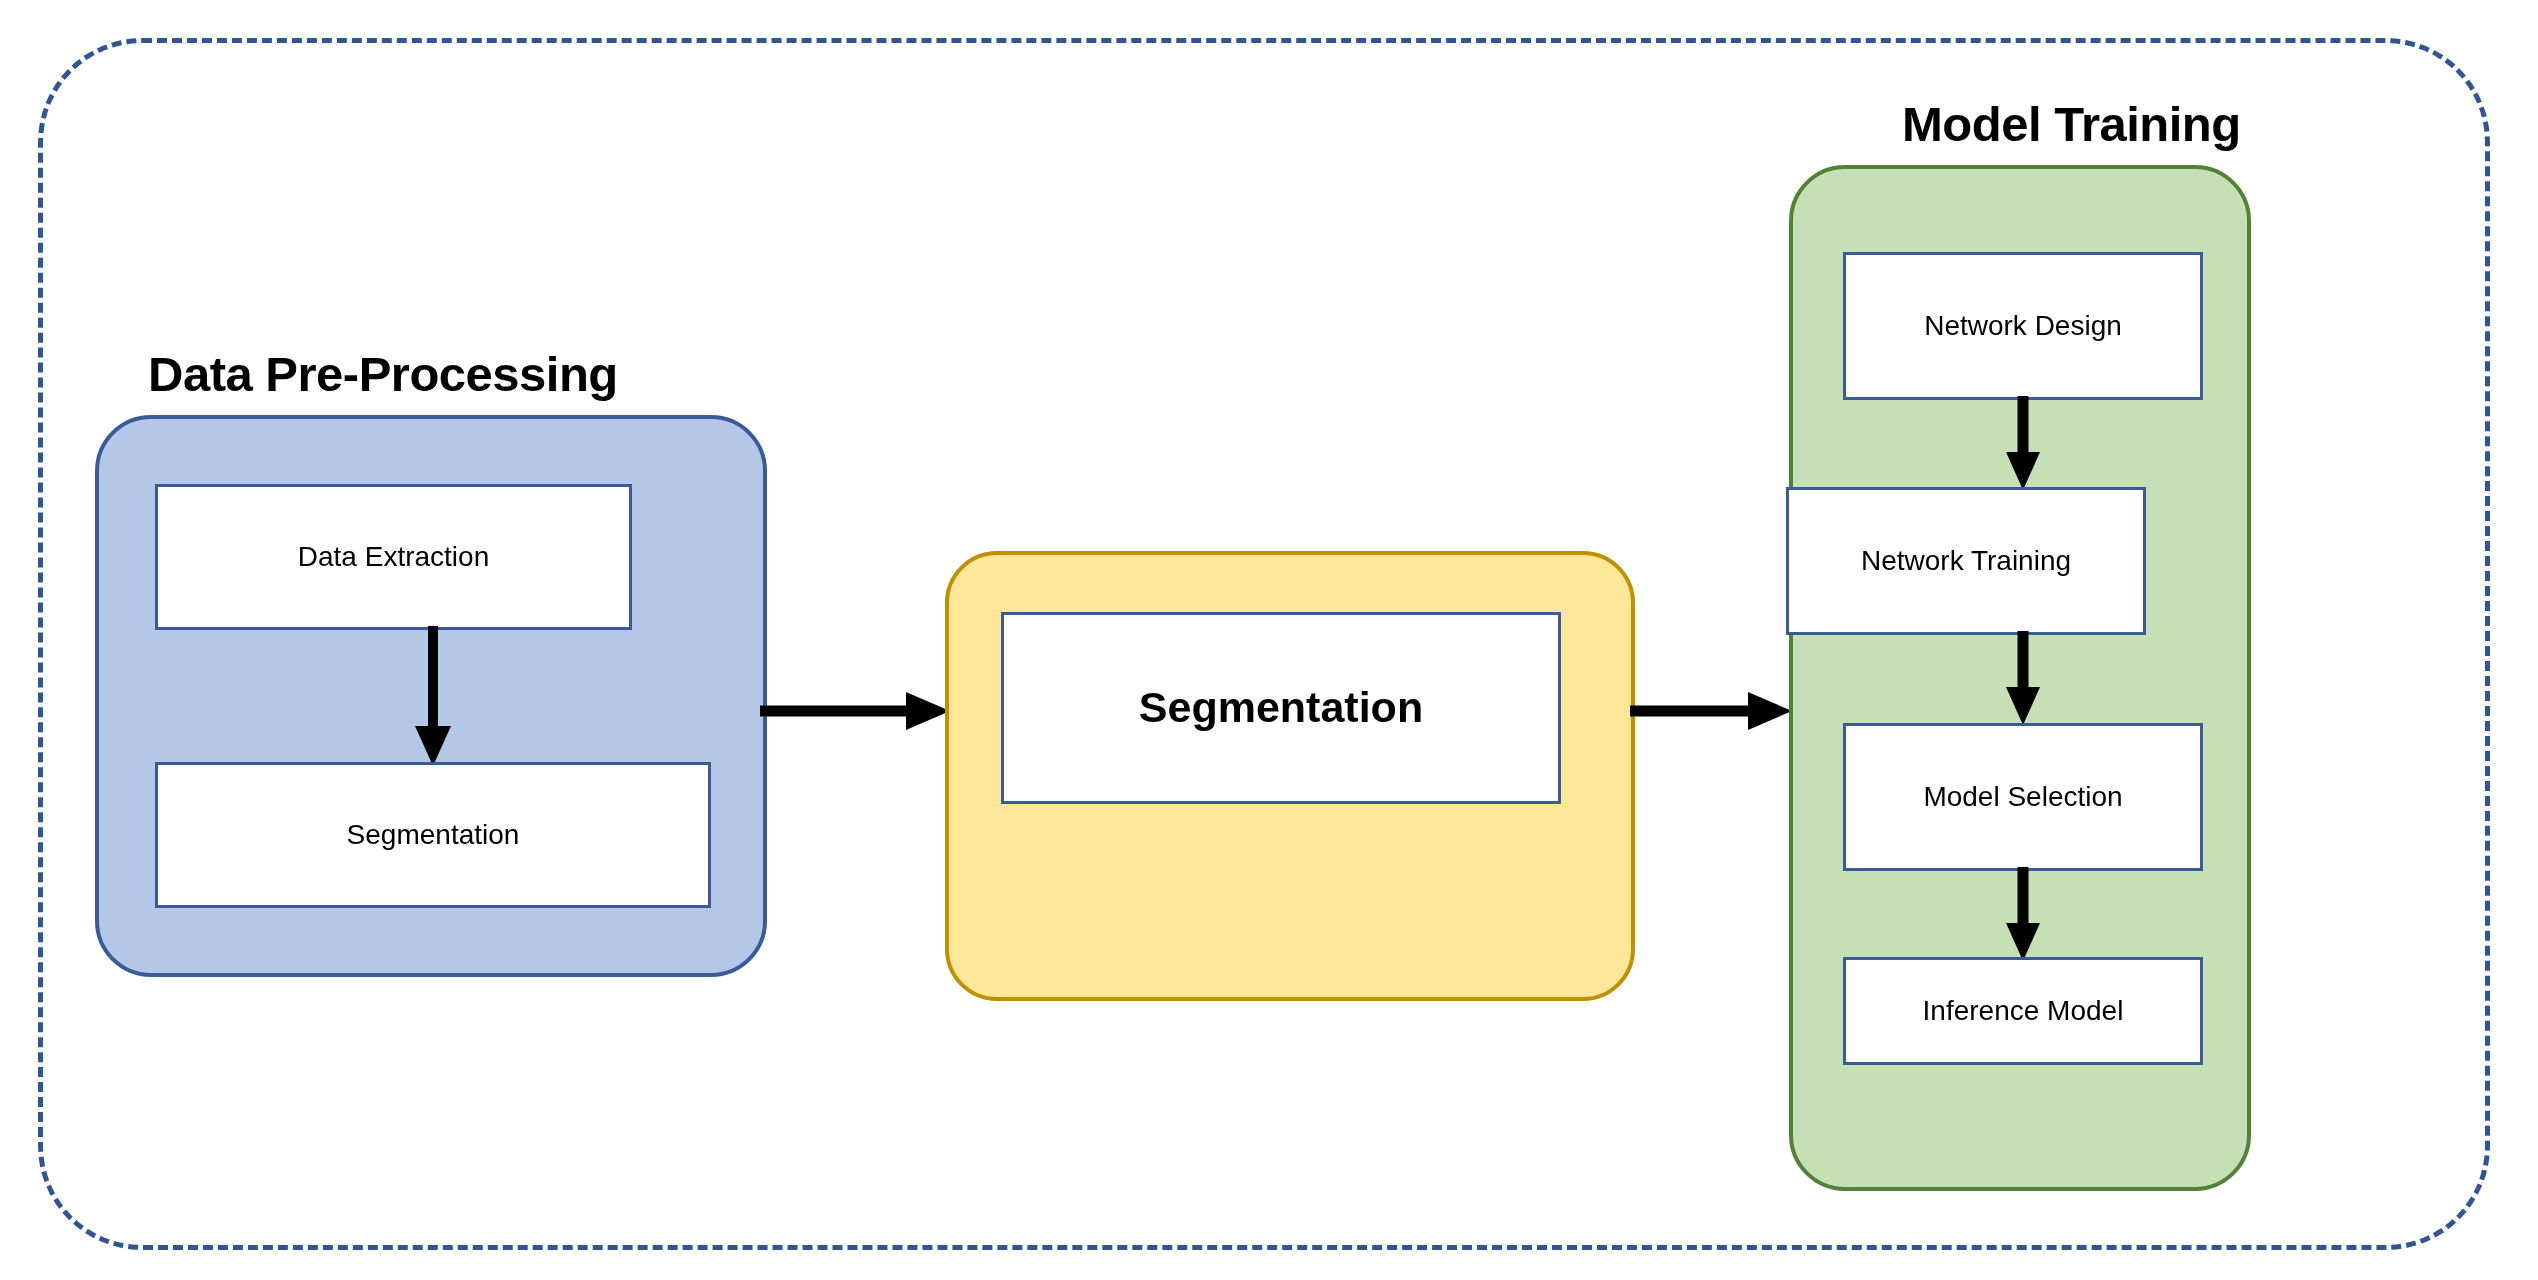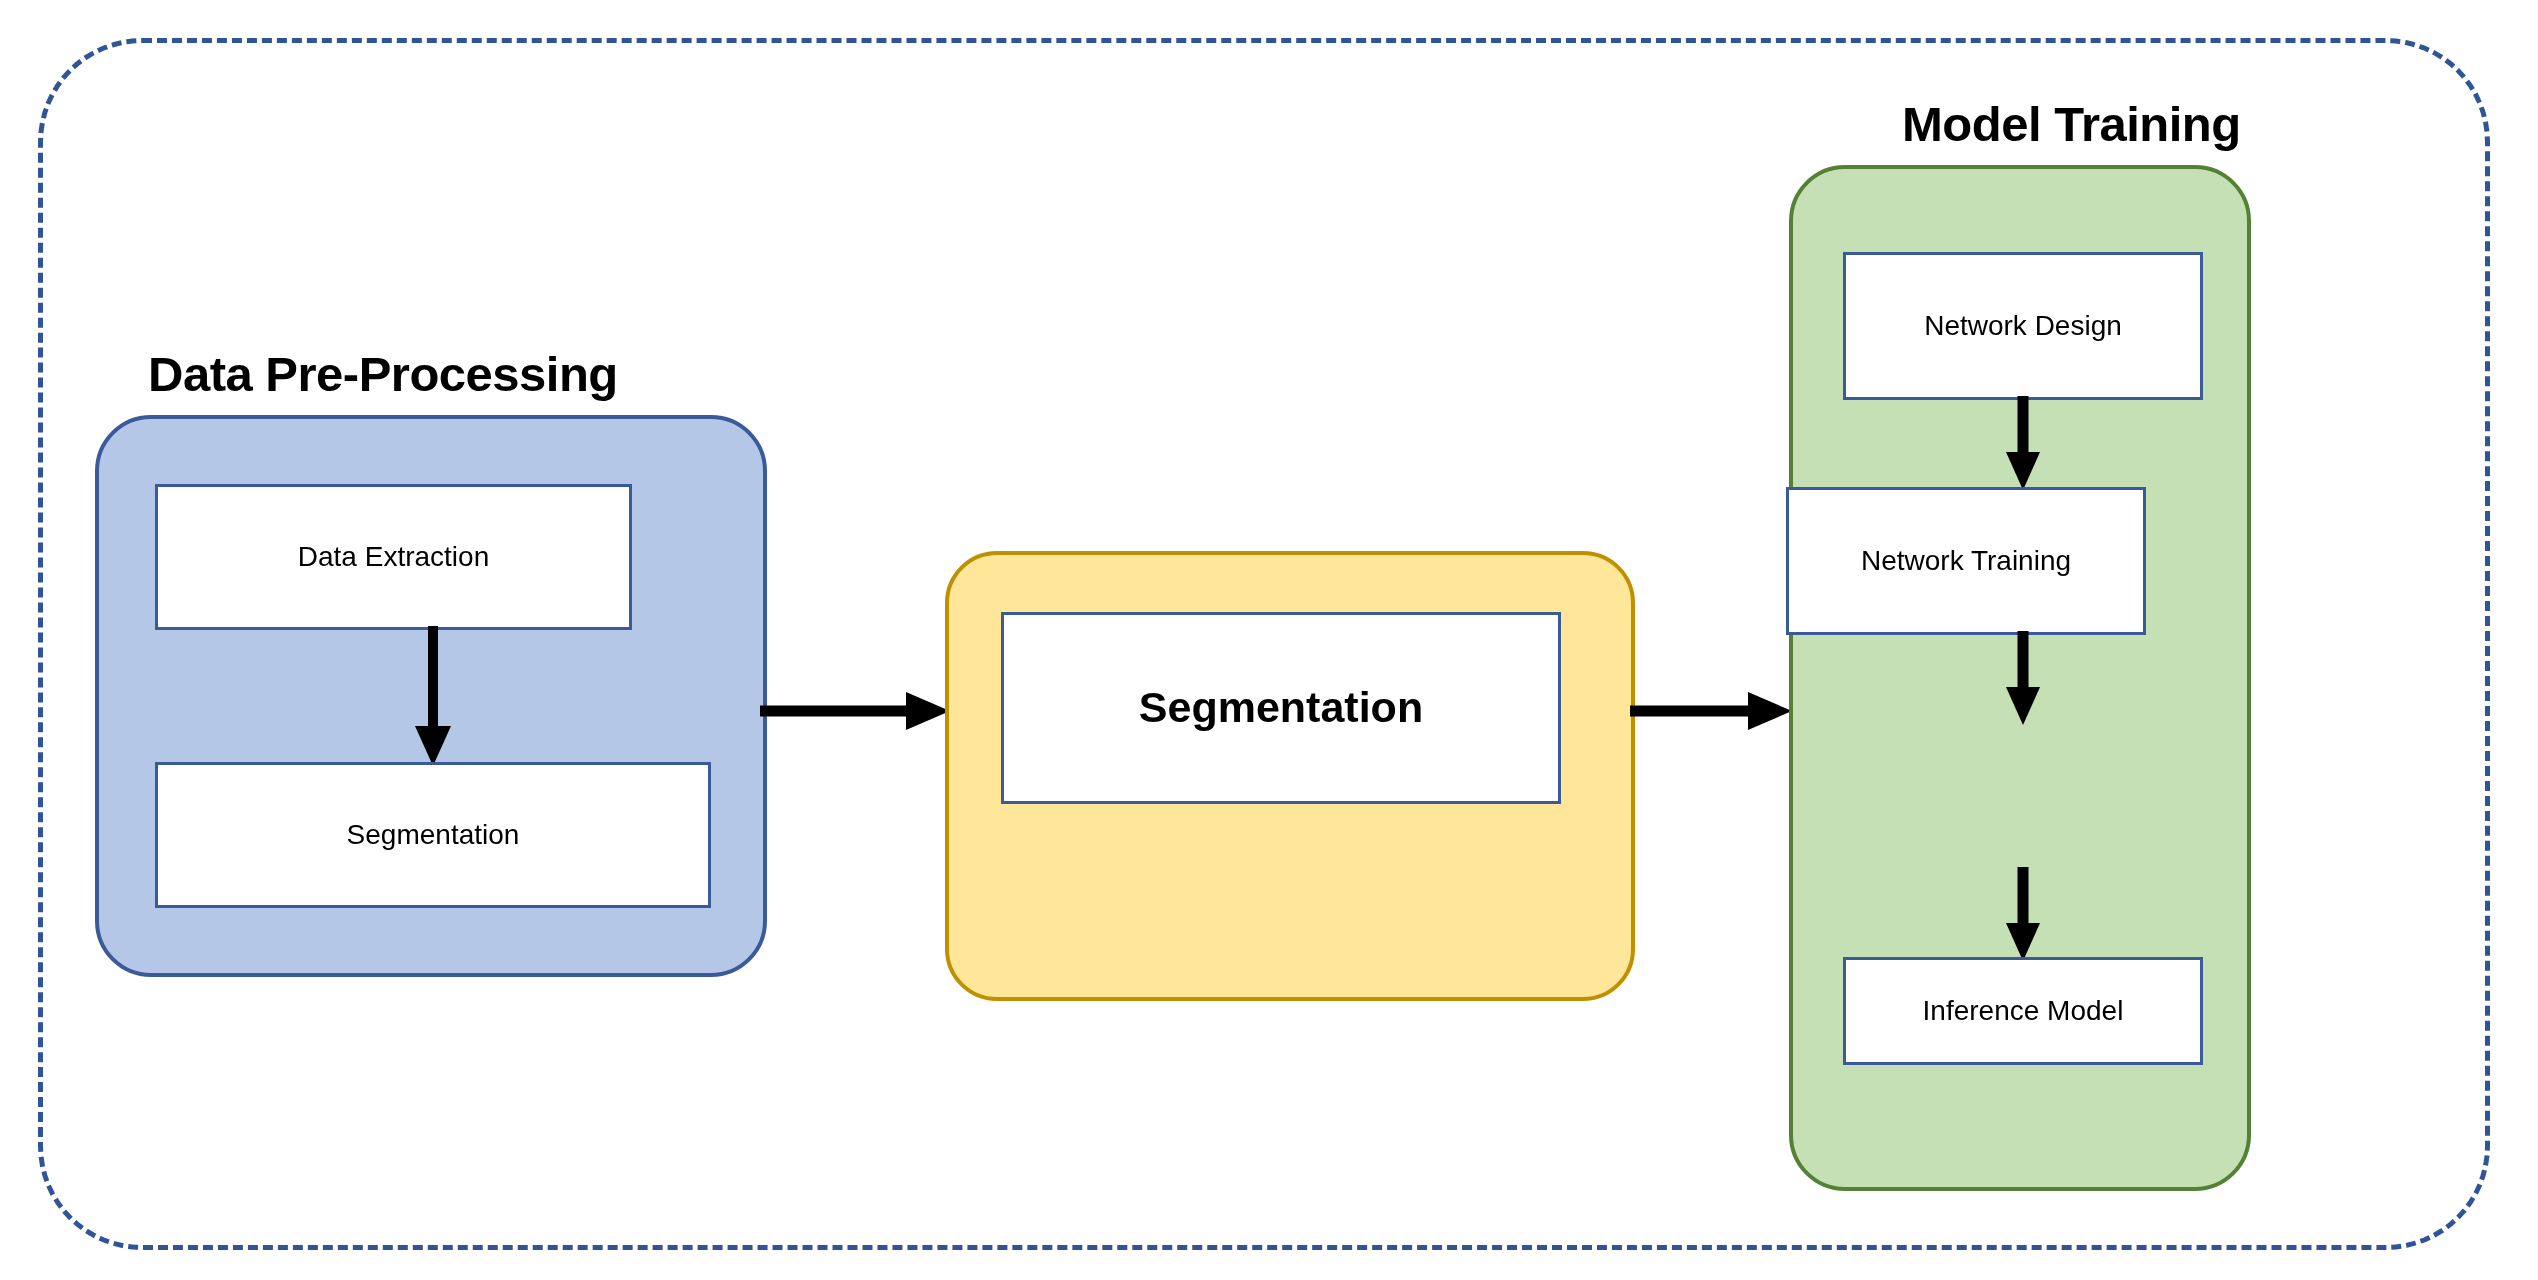--- a/index.html
+++ b/index.html
@@ -135,20 +135,21 @@
 
   <div class="step-box" id="step-network-training">Network Training</div>
 
   <div class="arrow" id="arrow-training-to-selection">
     <svg width="46" height="96" viewBox="0 0 46 96">
       <line x1="23" y1="0" x2="23" y2="62" stroke="#000000" stroke-width="11"></line>
       <polygon points="23,94 6,56 40,56" fill="#000000"></polygon>
     </svg>
   </div>
 
+  <div class="step-box" id="step-model-selection">Model Selection</div>
 
   <div class="arrow" id="arrow-selection-to-inference">
     <svg width="46" height="96" viewBox="0 0 46 96">
       <line x1="23" y1="0" x2="23" y2="62" stroke="#000000" stroke-width="11"></line>
       <polygon points="23,94 6,56 40,56" fill="#000000"></polygon>
     </svg>
   </div>
 
   <div class="step-box" id="step-inference-model">Inference Model</div>
 

